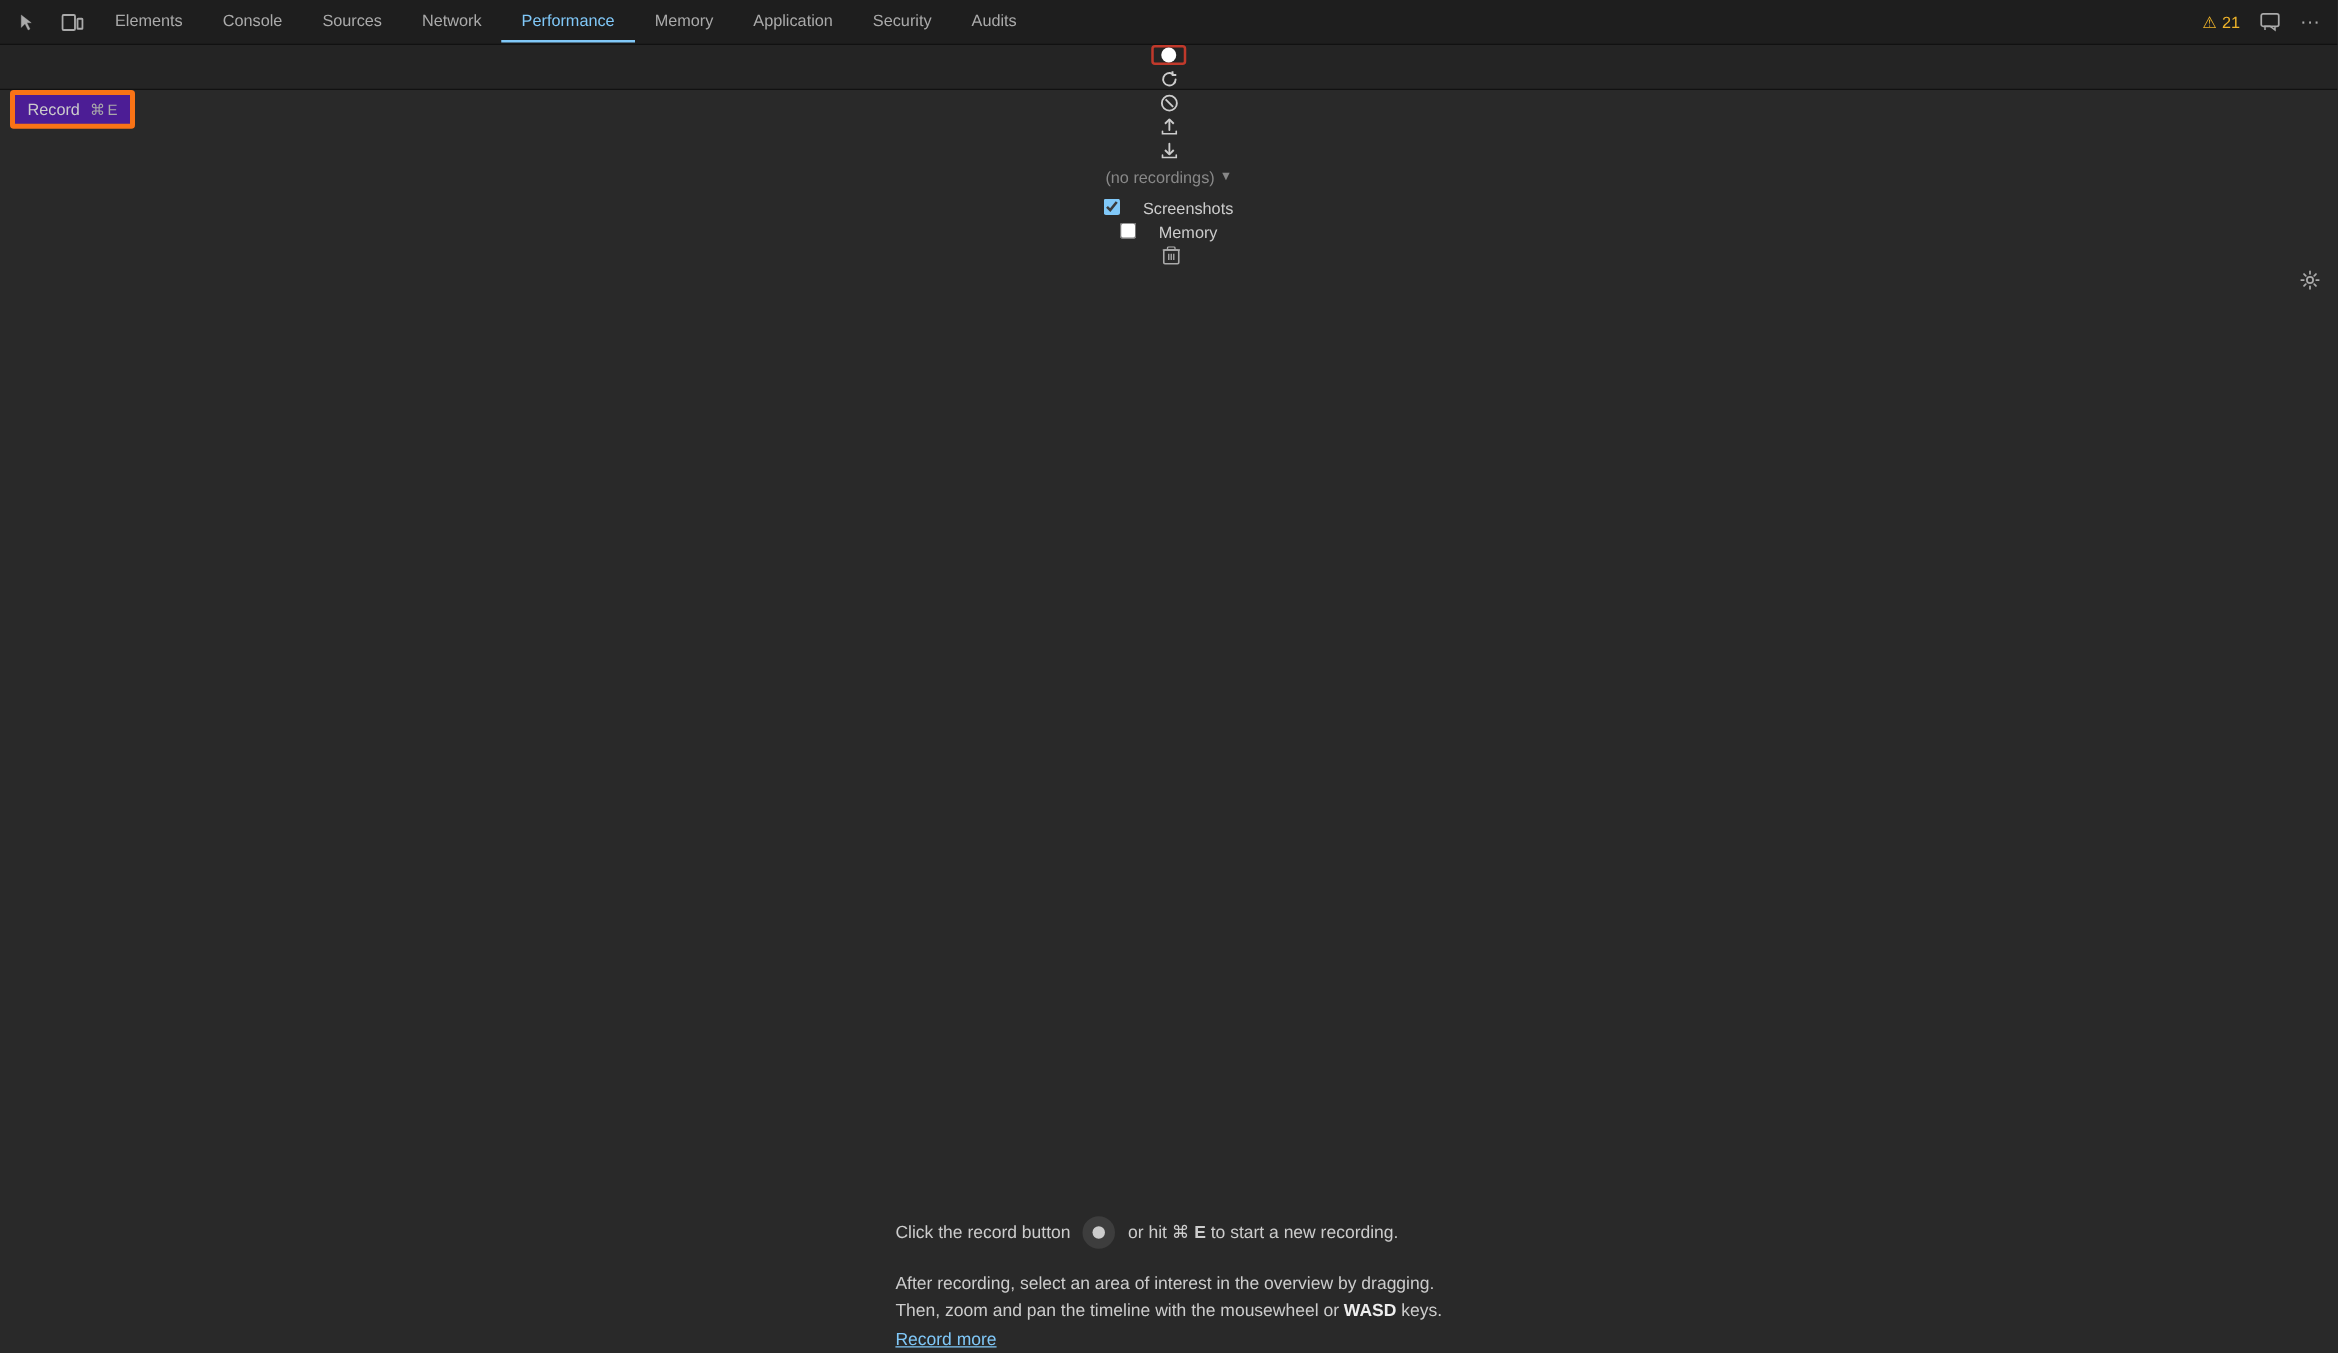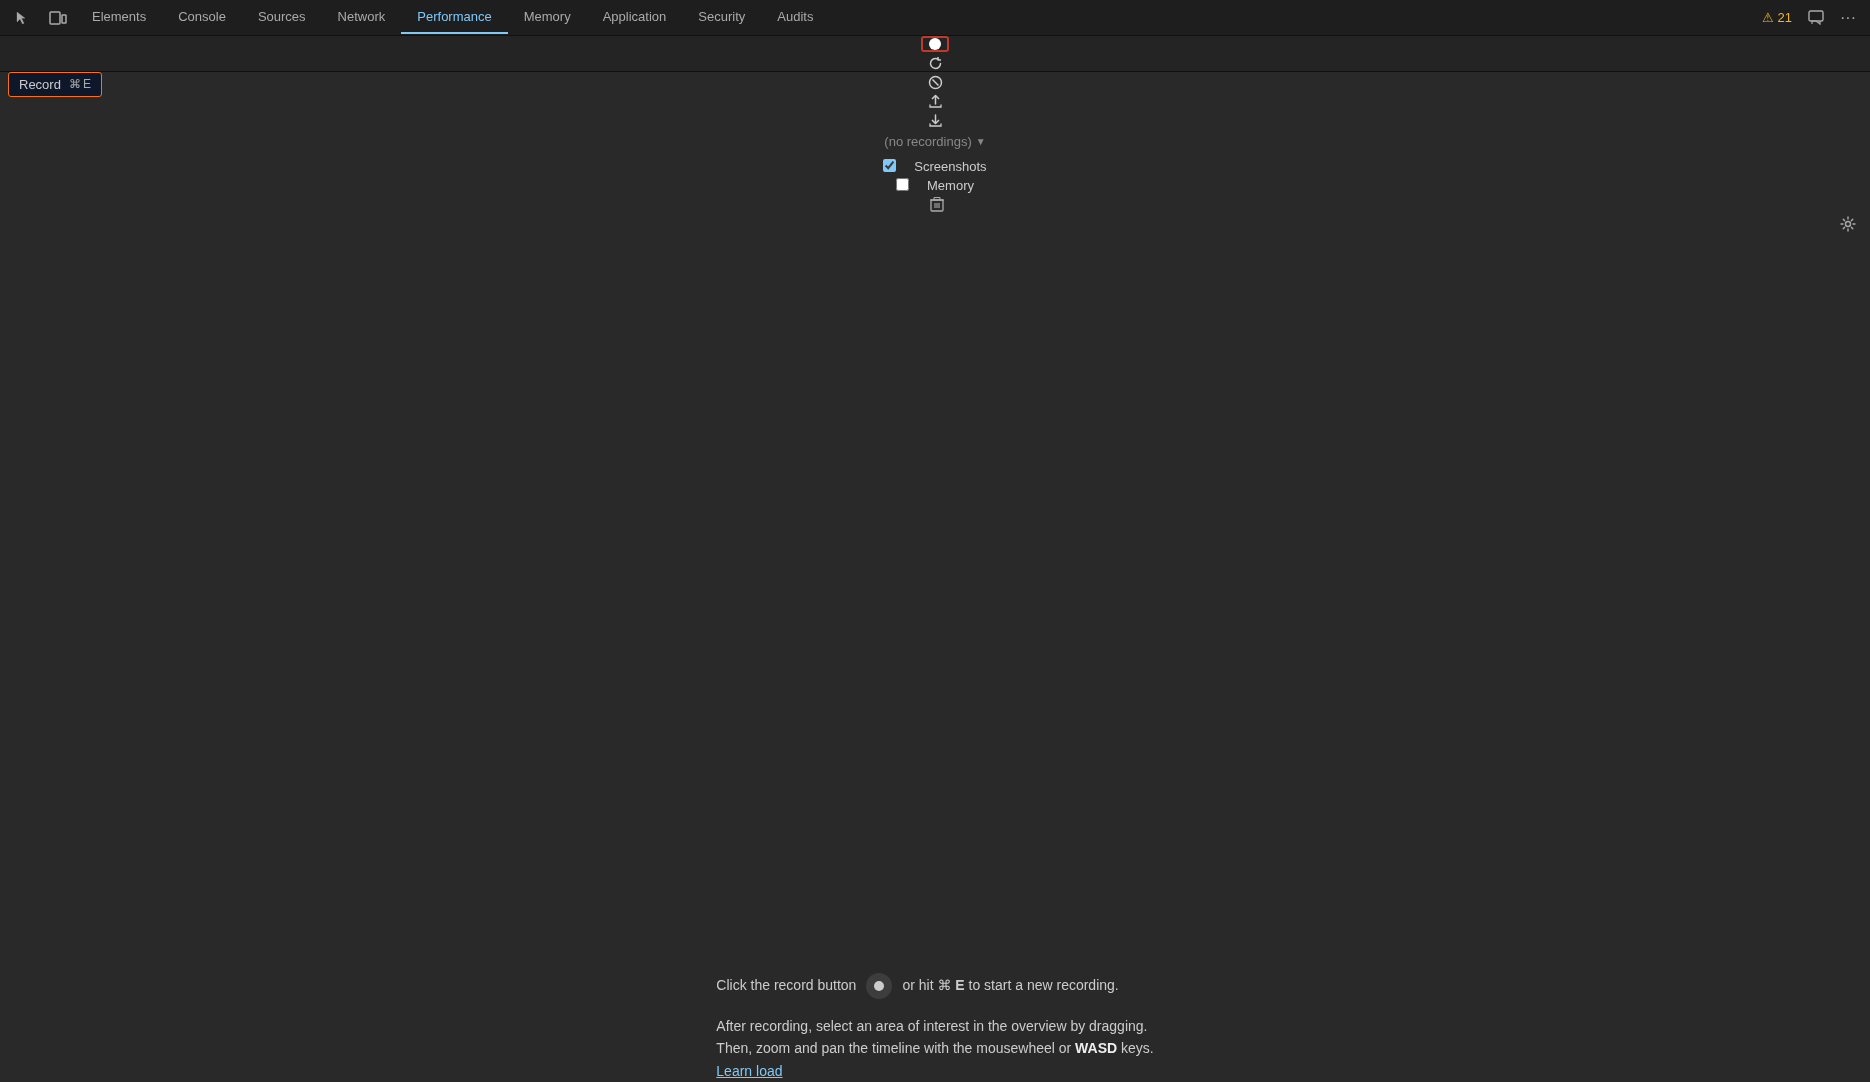--- a/index.html
+++ b/index.html
@@ -159,30 +159,30 @@
       align-items: center;
       justify-content: center;
       border-radius: 3px;
     }
 
     
     .tooltip-popup {
       position: absolute;
       top: 72px;
       left: 8px;
-      background: #0f172a;
-      border: 1px solid #f97316;
+      background: #4c1d95;
+      border: 4px solid #f97316;
       border-radius: 3px;
       padding: 4px 10px;
       font-size: 13px;
       color: #ccc;
       white-space: nowrap;
       z-index: 100;
       display: flex;
-      align-items: flex-start;
+      align-items: center;
       gap: 8px;
     }
     .tooltip-shortcut {
       color: #aaa;
       font-size: 12px;
       display: flex;
       align-items: center;
       gap: 2px;
     }
 
@@ -369,17 +369,17 @@
       <span>Click the record button</span>
       <div class="inline-icon">
         <span style="width:10px;height:10px;border-radius:50%;background:#ccc;display:block;"></span>
       </div>
       <span>or hit ⌘ <strong>E</strong> to start a new recording.</span>
     </div>
 
 
     <div class="help-text-block">
       <span>After recording, select an area of interest in the overview by dragging.<br>Then, zoom and pan the timeline with the mousewheel or <strong>WASD</strong> keys.</span><br>
-      <a class="learn-more-link" href="#">Learn load</a>
+      <a class="learn-more-link" href="#">Record more</a>
     </div>
 
   </div>
 </div>
 
 </body></html>

